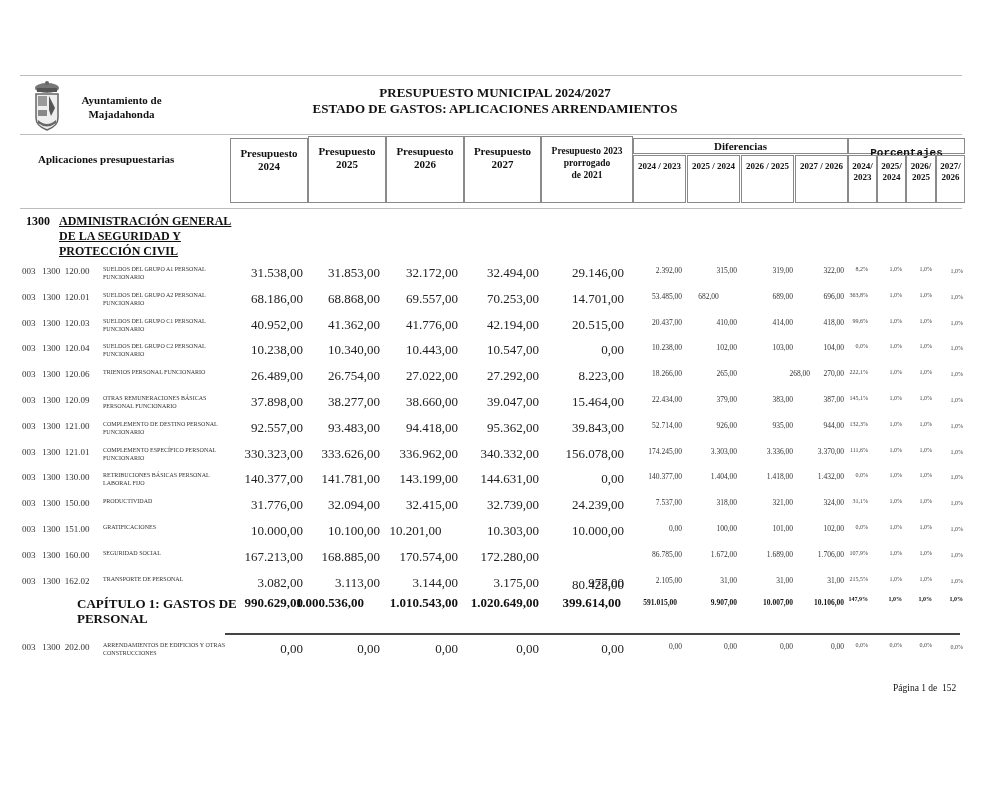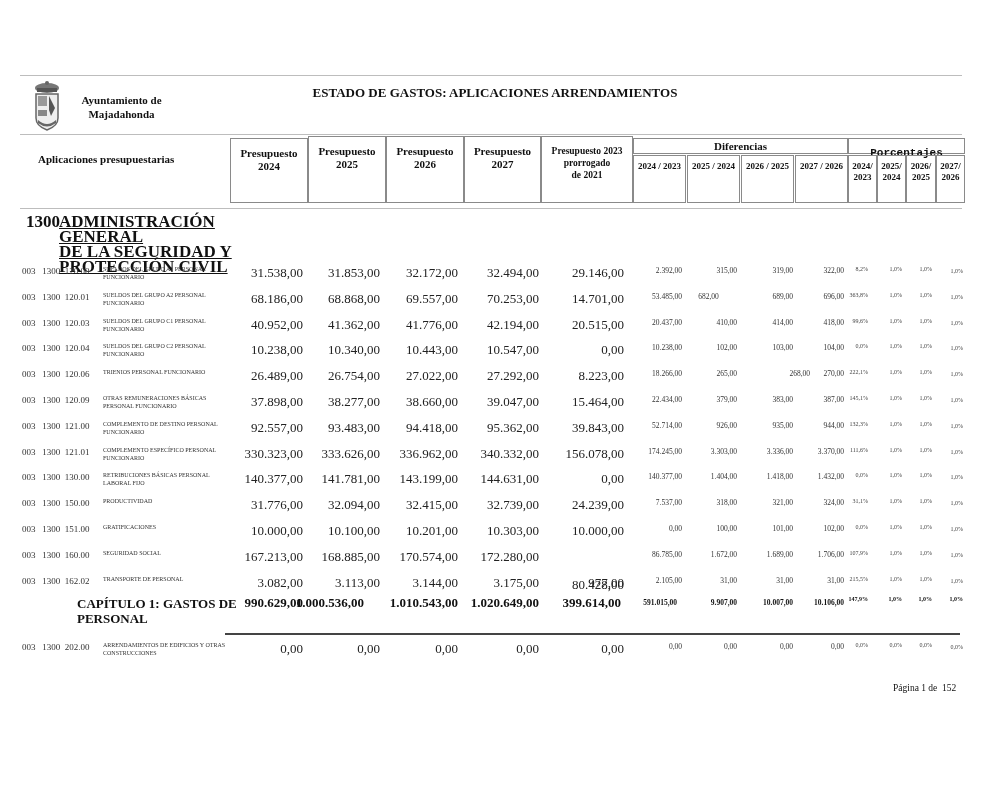--- a/index.html
+++ b/index.html
@@ -6,21 +6,21 @@
   body { width: 1000px; height: 792px; position: relative; overflow: hidden;
          font-family: "Liberation Serif", "DejaVu Serif", serif; color: #111; }
   .abs { position: absolute; }
   .hr { position: absolute; height: 1px; background: #bdbdbd; }
   .title { font-weight: bold; font-size: 13px; text-align: center; line-height: 16px; }
   .org { font-weight: bold; font-size: 11px; text-align: center; line-height: 14px; }
   .hbox { position: absolute; border: 1px solid #8a8a8a; box-sizing: border-box; font-weight: bold;
           text-align: center; font-size: 11px; line-height: 13px; padding-top: 8px; }
   .hsmall { font-size: 9px; line-height: 11px; padding-top: 5px; }
   .apl-head { font-weight: bold; font-size: 11px; }
-  .section { font-weight: bold; font-size: 17px; line-height: 15px; }
+  .section { font-weight: bold; font-size: 12px; line-height: 15px; }
   .section .u { text-decoration: underline; }
   .row { position: absolute; left: 0; width: 1000px; height: 26px; }
   .row .code { position: absolute; left: 22px; top: 1px; font-size: 9px; color: #333; white-space: pre; }
   .row .desc { position: absolute; left: 103px; top: 0px; font-size: 6px; line-height: 8px; color: #333; width: 128px; text-transform: uppercase; }
   .num { position: absolute; text-align: right; font-size: 13px; color: #222; }
   .sm { position: absolute; text-align: right; font-size: 7.5px; color: #333; }
   .pc { position: absolute; text-align: right; font-size: 6px; color: #444; }
   .bold { font-weight: bold; color: #111; }
   .chap { font-weight: bold; font-size: 13px; line-height: 15px; }
   .thick { position: absolute; height: 2px; background: #444; }
@@ -45,20 +45,21 @@
     <path d="M5 40 Q14 48 23 40 L23 43 Q14 50 5 43 Z" fill="#666"></path>
   </svg>
 </div>
 
 <div class="abs org" style="left:64px; top:93px; width:115px;">
   <div>Ayuntamiento de</div>
   <div>Majadahonda</div>
 </div>
 
 <div class="abs title" style="left:290px; top:85px; width:410px;">
+  <div>PRESUPUESTO MUNICIPAL 2024/2027</div>
   <div>ESTADO DE GASTOS: APLICACIONES ARRENDAMIENTOS</div>
 </div>
 
 <div class="abs apl-head" style="left:38px; top:153px;">Aplicaciones presupuestarias</div>
 
 <div class="hbox" style="left:230px; top:138px; width:78px; height:65px;">
   <div>Presupuesto</div>
   <div>2024</div>
 </div>
 <div class="hbox" style="left:308px; top:136px; width:78px; height:67px; padding-top:8px;">
@@ -279,21 +280,21 @@
       <div class="pc" style="left:838px;top:1px;width:30px;">31,1%</div>
       <div class="pc" style="left:874px;top:1px;width:28px;">1,0%</div>
       <div class="pc" style="left:904px;top:1px;width:28px;">1,0%</div>
       <div class="pc" style="left:935px;top:3px;width:28px;">1,0%</div>
     </div>
     <div class="row" style="top: 523px;">
       <div class="code">003   1300  151.00</div>
       <div class="desc">GRATIFICACIONES</div>
       <div class="num" style="left:218px;top:0px;width:85px;">10.000,00</div>
       <div class="num" style="left:295px;top:0px;width:85px;">10.100,00</div>
-      <div class="num" style="left:373px;top:0px;width:85px;">10.201,00</div>
+      <div class="num" style="left:373px;top:0px;width:85px;text-align:center;">10.201,00</div>
       <div class="num" style="left:454px;top:0px;width:85px;">10.303,00</div>
       <div class="num" style="left:536px;top:0px;width:88px;">10.000,00</div>
       <div class="sm" style="left:620px;top:1px;width:62px;">0,00</div>
       <div class="sm" style="left:680px;top:1px;width:57px;">100,00</div>
       <div class="sm" style="left:736px;top:1px;width:57px;">101,00</div>
       <div class="sm" style="left:787px;top:1px;width:57px;">102,00</div>
       <div class="pc" style="left:838px;top:1px;width:30px;">0,0%</div>
       <div class="pc" style="left:874px;top:1px;width:28px;">1,0%</div>
       <div class="pc" style="left:904px;top:1px;width:28px;">1,0%</div>
       <div class="pc" style="left:935px;top:3px;width:28px;">1,0%</div>

